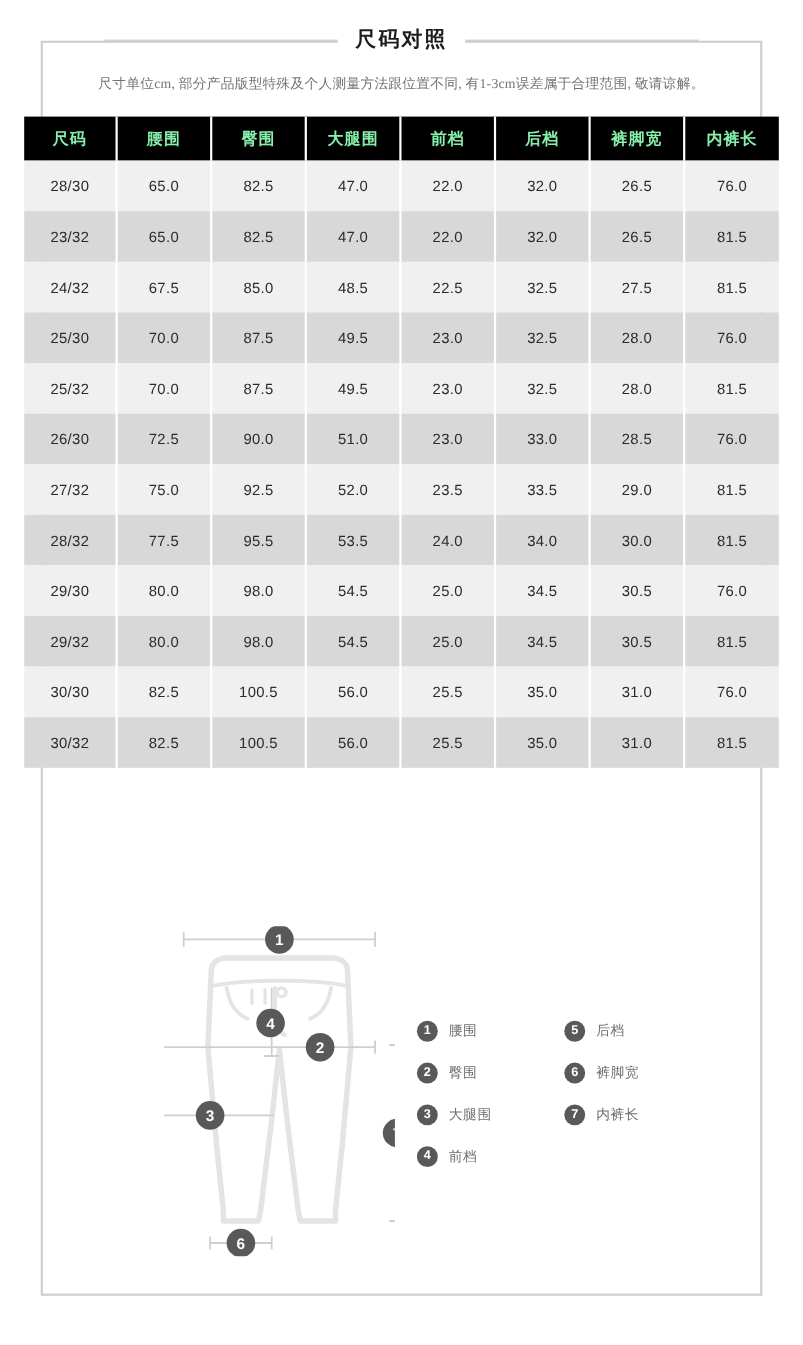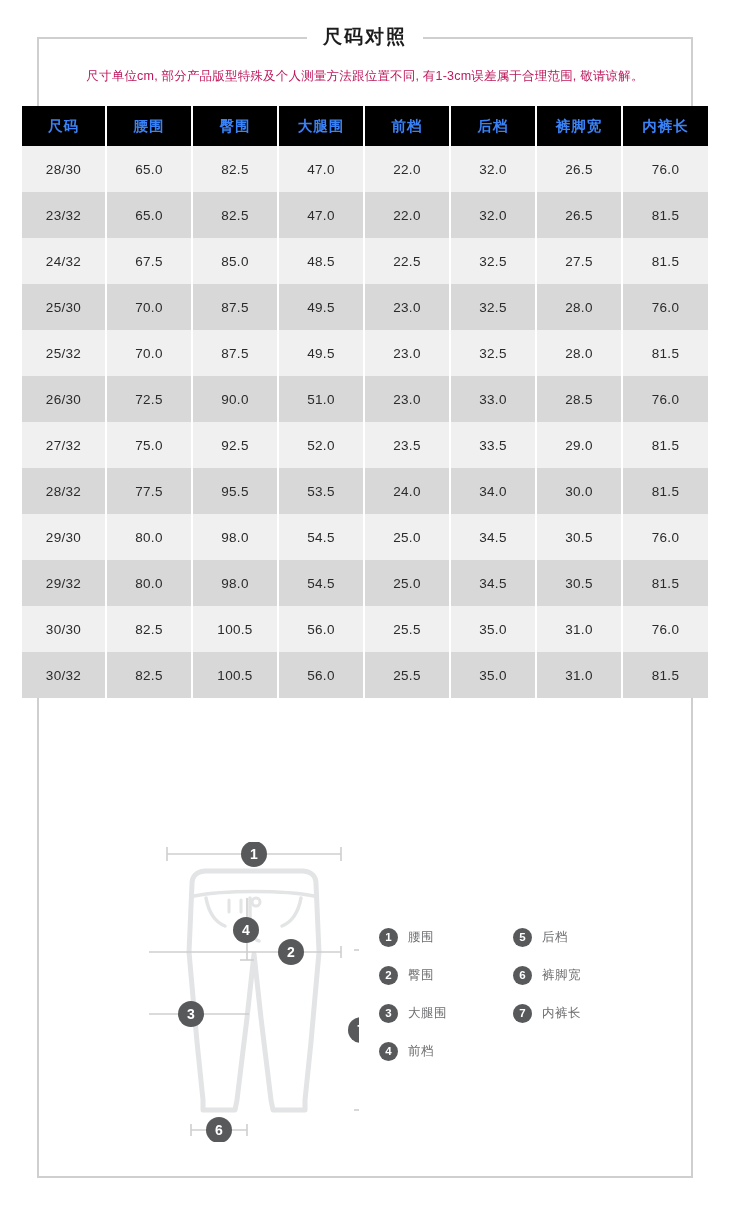--- a/index.html
+++ b/index.html
@@ -30,21 +30,20 @@
   #title-row {
     position: absolute;
     left: 0;
     top: 20px;
     width: 730px;
     height: 34px;
     display: flex;
     align-items: center;
     justify-content: center;
     z-index: 5;
-    flex-direction: column;
   }
   .title-rule {
     height: 2px;
     background: #cfcfcf;
     width: 212px;
   }
   #page-title {
     font-size: 19px;
     font-weight: bold;
     color: #1d1d1d;
@@ -56,38 +55,39 @@
   }
 
   
   #subtitle {
     position: absolute;
     left: 37px;
     top: 68px;
     width: 656px;
     text-align: center;
     font-size: 12.5px;
-    color: #be185d;
+    color: #737373;
     letter-spacing: .2px;
     z-index: 5;
+    font-family: Liberation Serif, serif;
   }
 
   
   #size-table {
     position: absolute;
     left: 22px;
     top: 106px;
     width: 686px;
     border-collapse: collapse;
     table-layout: fixed;
     z-index: 6;
   }
   #size-table th {
     background: #000000;
-    color: #3b82f6;
+    color: #86efac;
     font-size: 14.5px;
     font-weight: bold;
     height: 38px;
     letter-spacing: 1px;
     border-left: 2px solid #ffffff;
   }
   #size-table th:first-child { border-left: none; }
   #size-table td {
     font-size: 13.5px;
     color: #2b2b2b;

